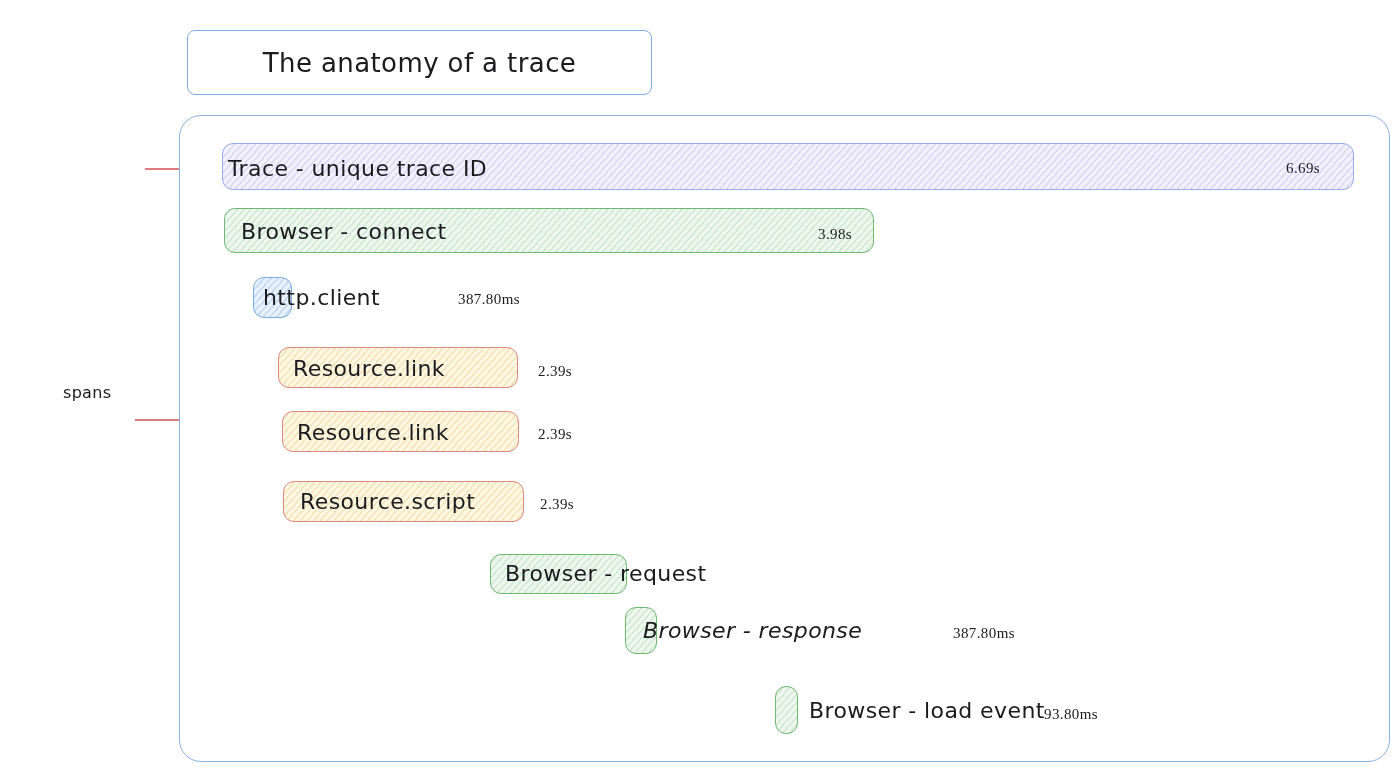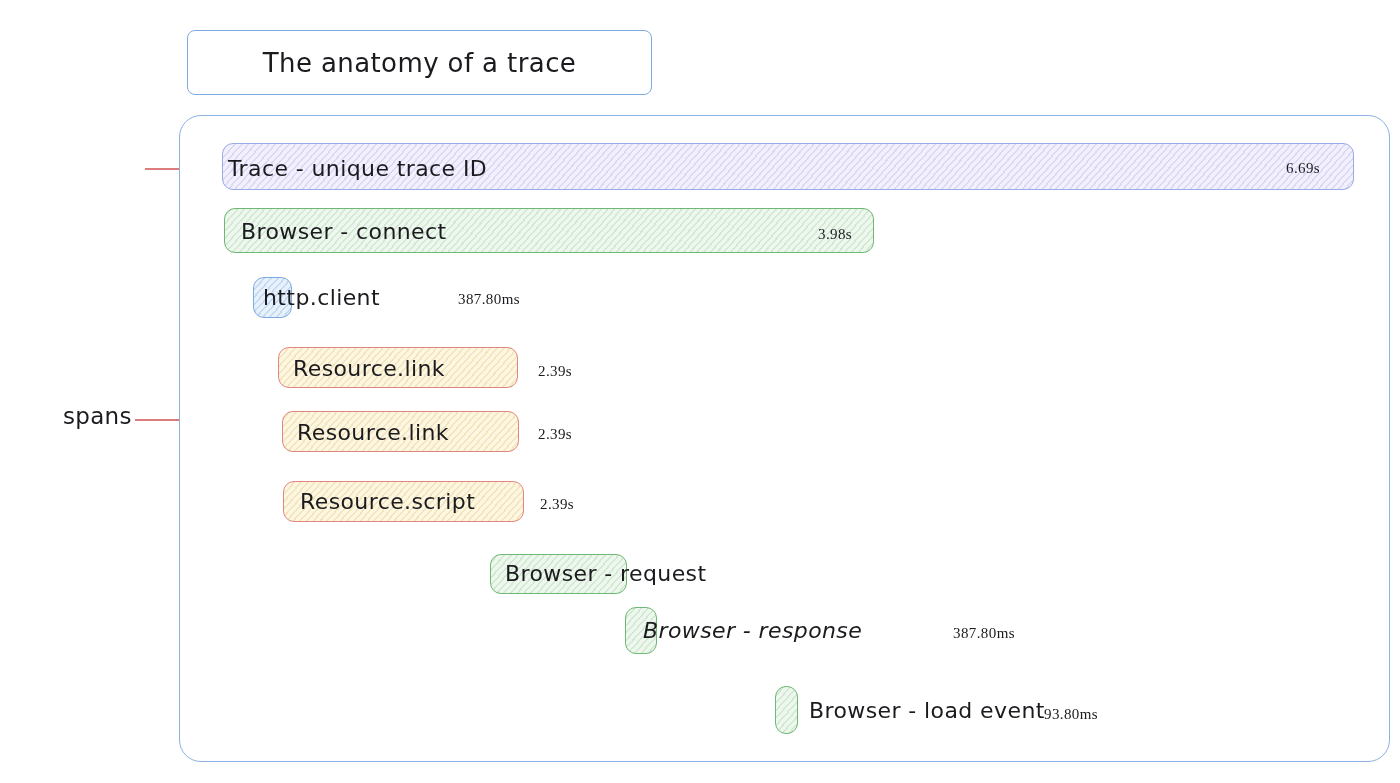--- a/index.html
+++ b/index.html
@@ -91,22 +91,22 @@
   
   .trace-note {
     position: absolute;
     left: 38px; top: 138px;
     font-size: 23px;
     line-height: 32px;
     letter-spacing: 0.3px;
   }
   .spans-note {
     position: absolute;
-    left: 63px; top: 403px;
-    font-size: 23px;
+    left: 63px; top: 383px;
+    font-size: 16px;
     letter-spacing: 0.3px;
   }
   
   .red-line { position: absolute; background: #dd7c7e; }
   .red-h1 { left: 145px; top: 168px; width: 61px; height: 2px; }
   .red-v-tick { left: 206px; top: 146px; width: 2px; height: 40px; }
   .red-h2 { left: 135px; top: 419px; width: 72px; height: 2px; }
   .red-v-long { left: 206px; top: 210px; width: 2px; height: 523px; background: #e28d8f; }
 </style>
 </head>

